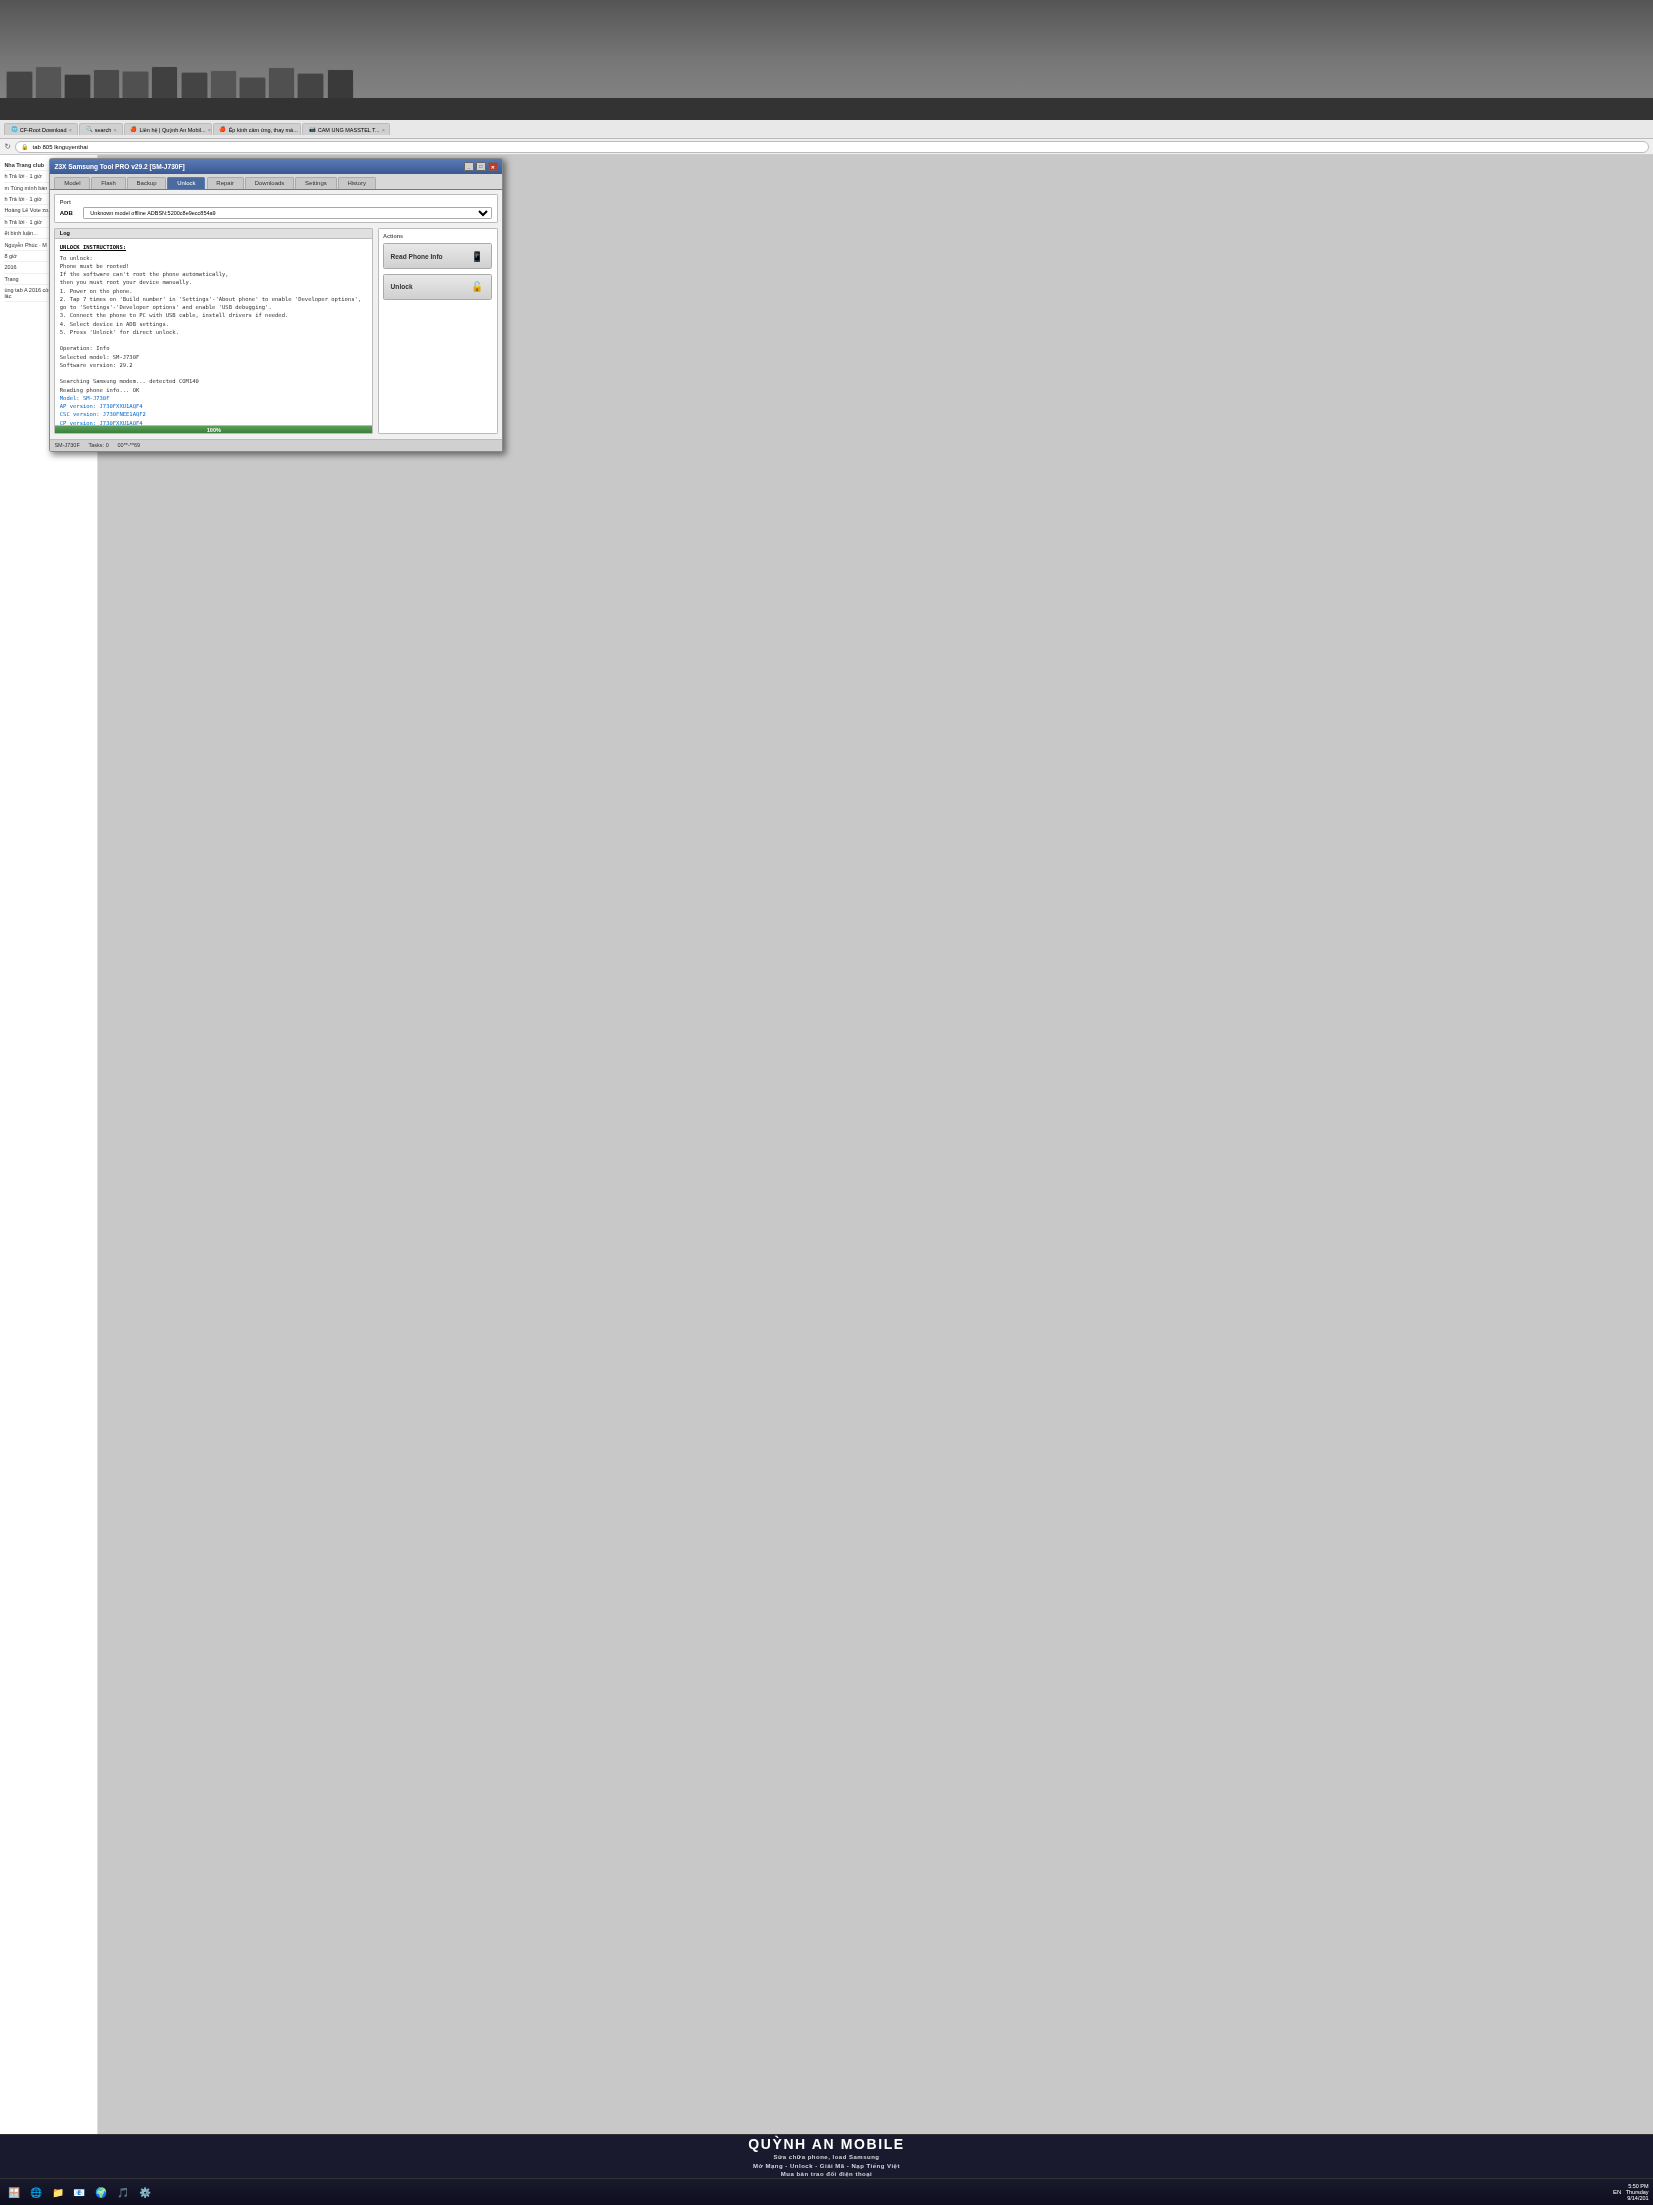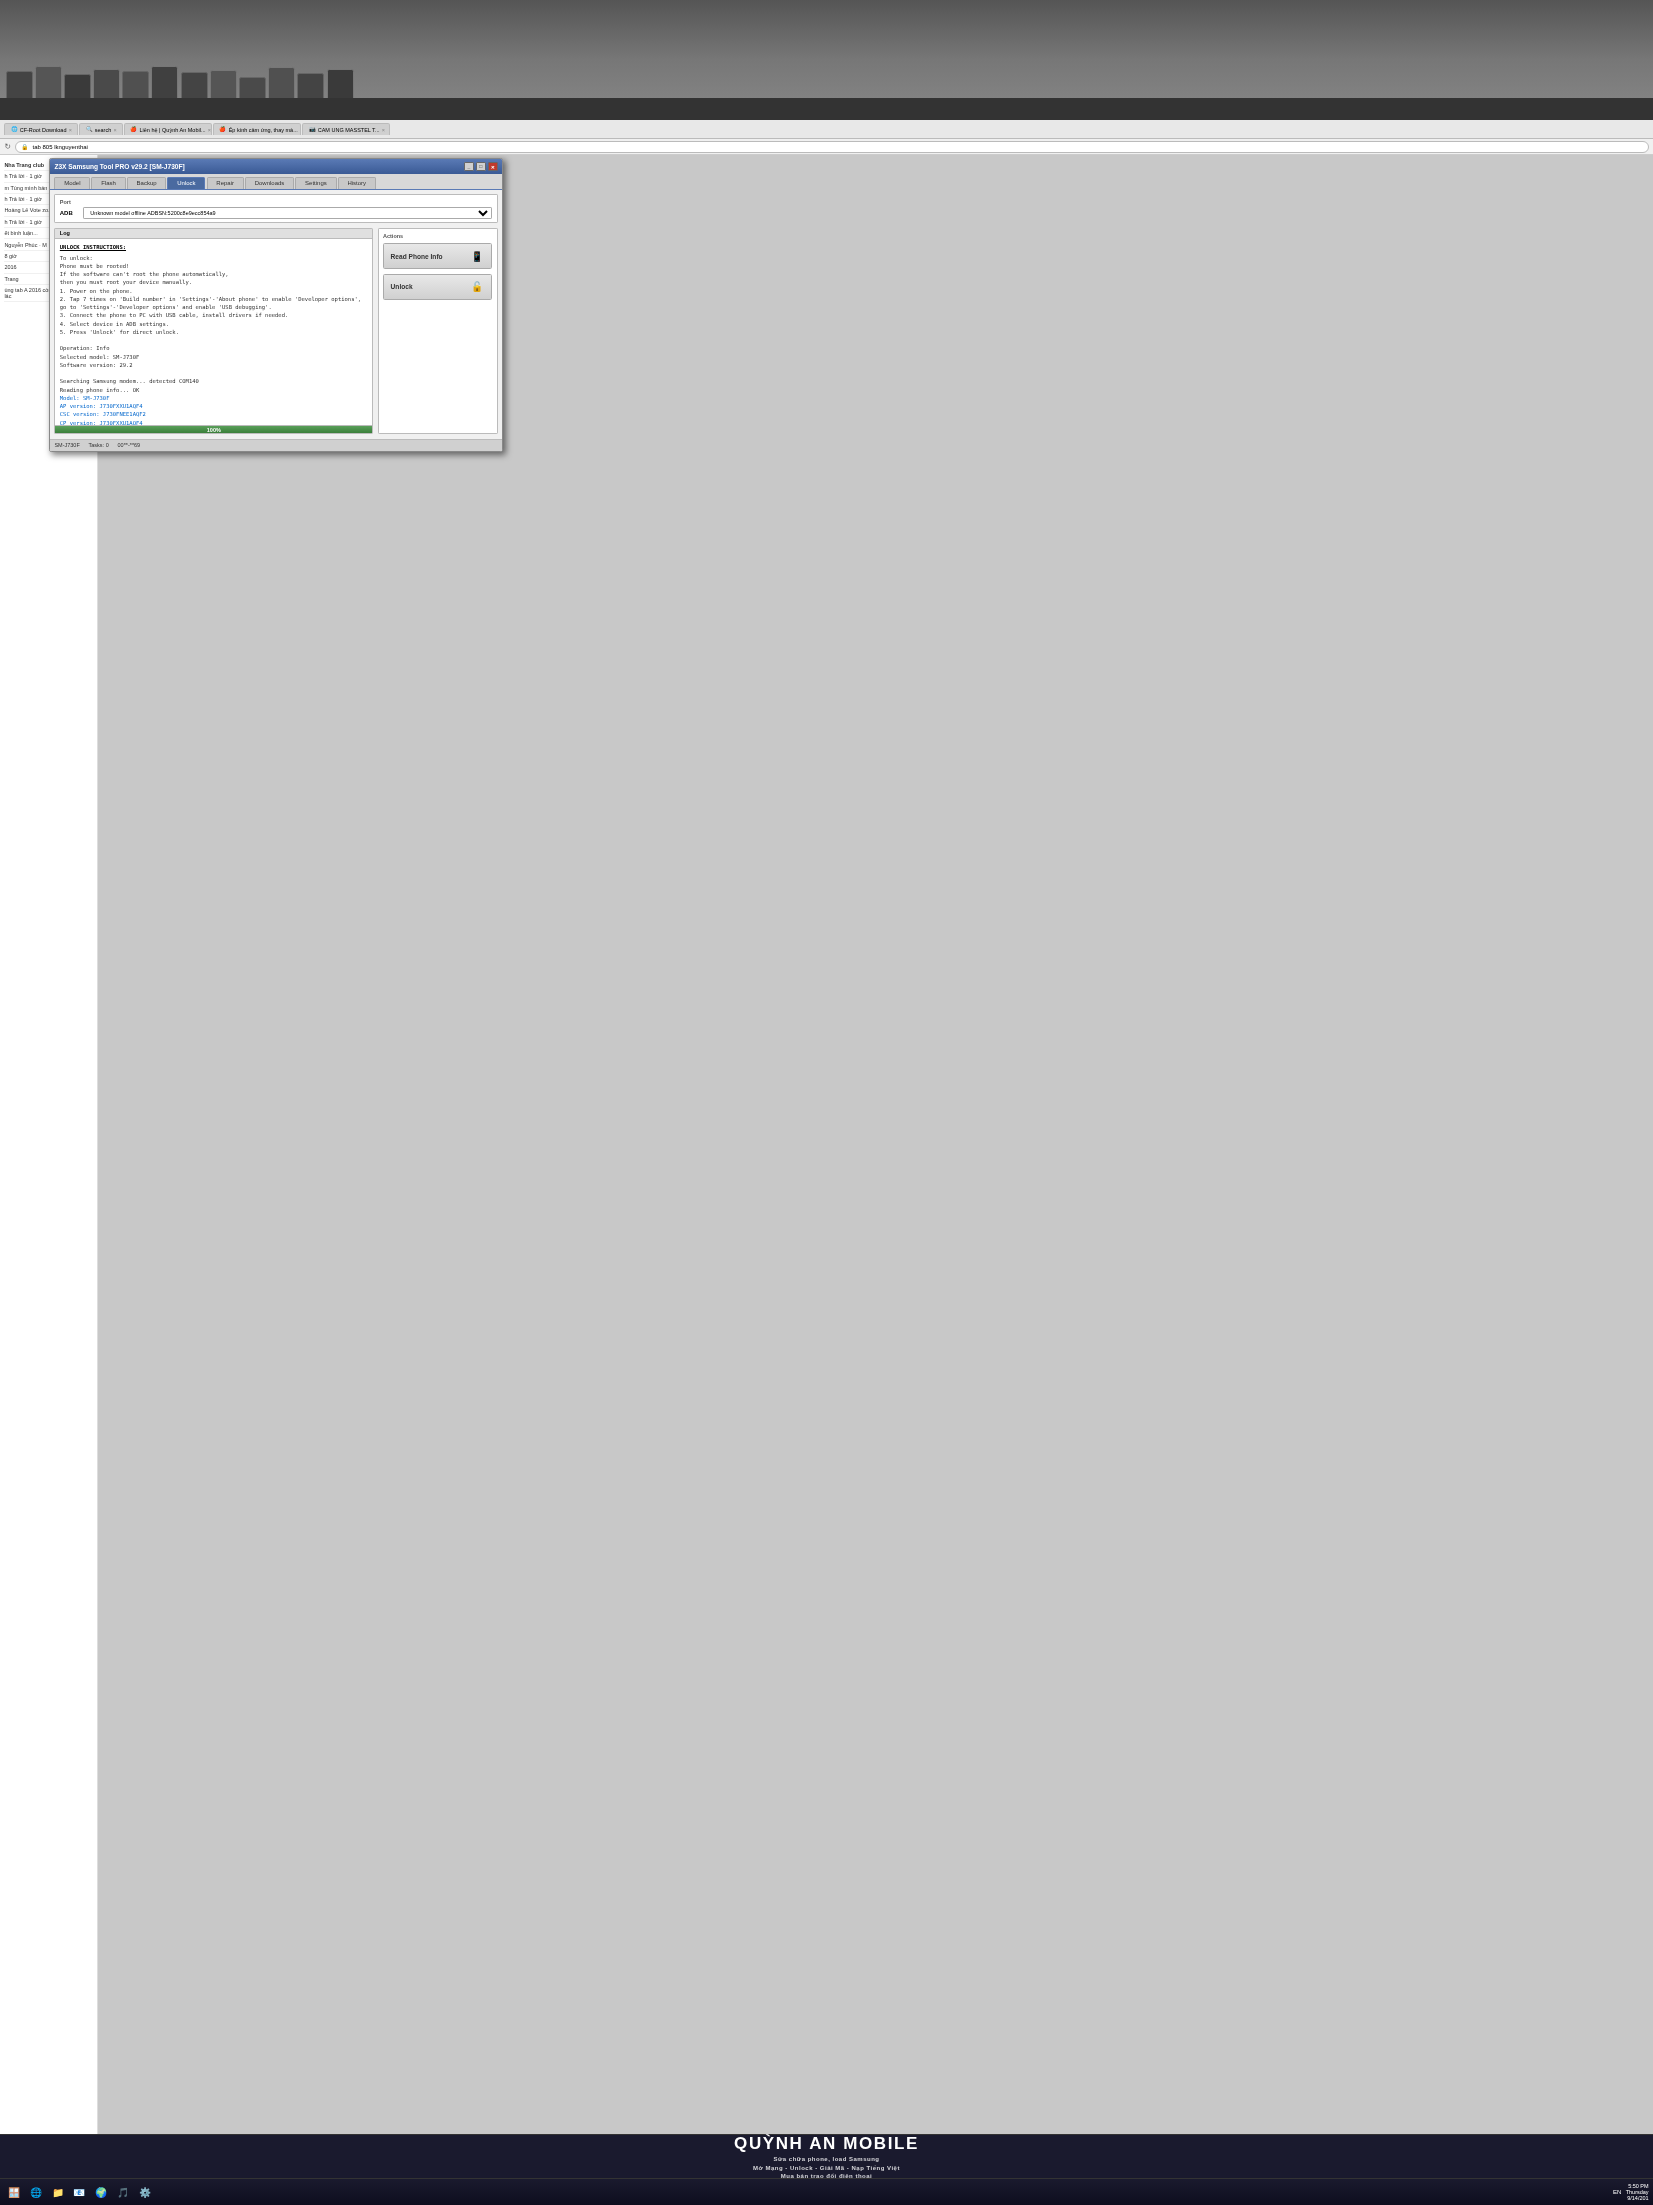--- a/index.html
+++ b/index.html
@@ -689,21 +689,21 @@
       </div>
     </div>
 
     <div class="notif-bar">
       <span>37664050. Bao test 7 ngày, bảo hành theo hãng</span>
     </div>
   </div>
 
   <div class="branding-bar">
     <div style="text-align:center;">
-      <div style="font-size:17px; font-weight:bold; letter-spacing:1.6px;">QUỲNH AN MOBILE</div>
+      <div style="font-size:14px; font-weight:bold; letter-spacing:1.6px;">QUỲNH AN MOBILE</div>
       <div class="brand-sub">Sửa chữa phone, load Samsung</div>
       <div class="brand-sub">Mở Mạng - Unlock - Giải Mã - Nạp Tiếng Việt</div>
       <div class="brand-sub">Mua bán trao đổi điện thoại</div>
     </div>
   </div>
 
   <div class="taskbar">
     <div class="taskbar-icon">🪟</div>
     <div class="taskbar-icon">🌐</div>
     <div class="taskbar-icon">📁</div>

